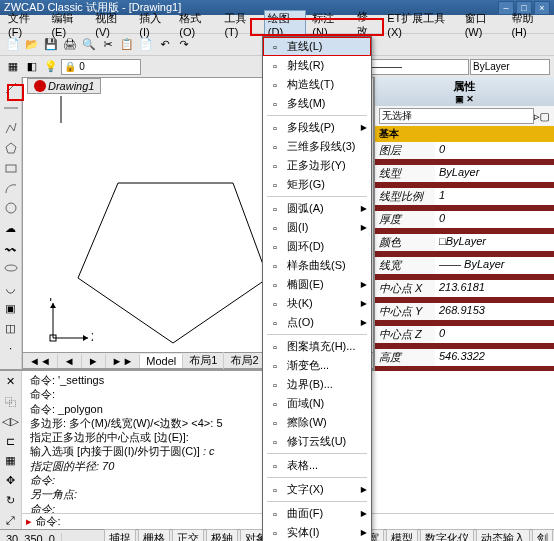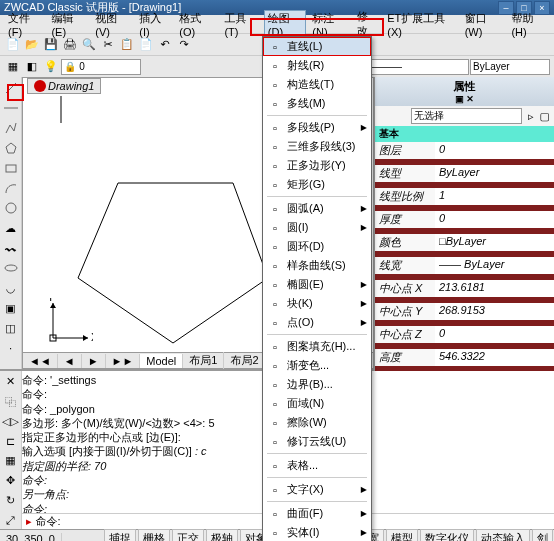--- a/index.html
+++ b/index.html
@@ -18,29 +18,29 @@
 .lefttb .tbtn { width: 18px; height: 18px; }
 .canvas-wrap { flex: 1; background: #fff; position: relative; border: 1px solid #999; }
 .dtab { position: absolute; top: 0; left: 4px; background: #e8e8e8; border: 1px solid #999; padding: 1px 6px; font-size: 10px; display: flex; align-items: center; gap: 2px; font-style: italic; }
 .dtab .zicon { width: 12px; height: 12px; background: #c00; border-radius: 50%; display: inline-block; }
 .ucs { position: absolute; bottom: 20px; left: 20px; }
 .btabs { position: absolute; bottom: 0; left: 0; right: 0; height: 16px; background: #e8e8e8; border-top: 1px solid #999; display: flex; align-items: center; font-size: 10px; }
 .btabs span { padding: 1px 6px; border-right: 1px solid #ccc; }
 .btabs span.act { background: #fff; }
 .proppanel { width: 180px; background: #f4f4f4; border-left: 1px solid #999; display: flex; flex-direction: column; }
 .proppanel .ptitle { background: linear-gradient(#e0e8f0,#c8d4e0); padding: 2px 4px; font-weight: bold; display: flex; justify-content: space-between; align-items: center; flex-direction: column; }
-.proppanel .ptools { padding: 2px 4px; display: flex; gap: 6px; align-items: center; margin-left: 32px; }
+.proppanel .ptools { padding: 2px 4px; display: flex; gap: 0; align-items: center; }
 .proppanel .psel { background: #fff; border: 1px solid #999; flex: 1; height: 16px; font-size: 10px; padding: 0 2px; }
-.proppanel .pgroup { background: #5eead4; padding: 1px 4px; font-weight: bold; font-size: 10px; }
+.proppanel .pgroup { background: #eab308; padding: 1px 4px; font-weight: bold; font-size: 10px; }
 .proppanel .prow { display: flex; border-bottom: 6px solid #7f1d1d; font-size: 10px; font-style: italic; }
 .proppanel .prow .pk { width: 60px; padding: 1px 4px; background: #f8f8f8; }
 .proppanel .prow .pv { flex: 1; padding: 1px 4px; background: #fff; }
 .cmdwrap { display: flex; height: 160px; border-top: 2px solid #999; }
 .cmdleft { width: 22px; background: #e8e8e8; border-right: 1px solid #ccc; display: flex; flex-direction: column; align-items: center; padding-top: 2px; gap: 2px; }
-.cmdarea { flex: 1; background: #fff; font-family: SimSun, monospace; font-size: 11px; padding: 2px 0; overflow: hidden; line-height: 1.3; }
+.cmdarea { flex: 1; background: #fff; font-family: SimSun, monospace; font-size: 11px; padding: 2px 8px; overflow: hidden; line-height: 1.3; }
 .cmdinput { border-top: 1px solid #ccc; height: 16px; background: #fff; display: flex; align-items: center; padding: 0 4px; font-size: 11px; }
 .statusbar { height: 18px; background: #e8e8e8; border-top: 1px solid #999; display: flex; align-items: center; font-size: 10px; }
 .statusbar .coord { padding: 0 6px; border-right: 1px solid #ccc; }
 .statusbar .sbtn { padding: 1px 4px; border: 1px solid #bbb; margin: 0 1px; background: #f0f0f0; }
 .dropdown { position: absolute; top: 36px; left: 262px; width: 110px; background: #fff; border: 1px solid #666; box-shadow: 2px 2px 4px rgba(0,0,0,0.3); z-index: 100; }
 .dropdown .mitem { display: flex; align-items: center; padding: 2px 4px; gap: 4px; position: relative; }
 .dropdown .mitem.hl { background: #d0e0f0; border: 1px solid #e00000; padding: 1px 3px; }
 .dropdown .mitem .micon { width: 16px; height: 14px; display: flex; align-items: center; justify-content: center; }
 .dropdown .mitem .arr { margin-left: auto; font-size: 8px; }
 .dropdown .sep { height: 1px; background: #ccc; margin: 2px 4px; }

